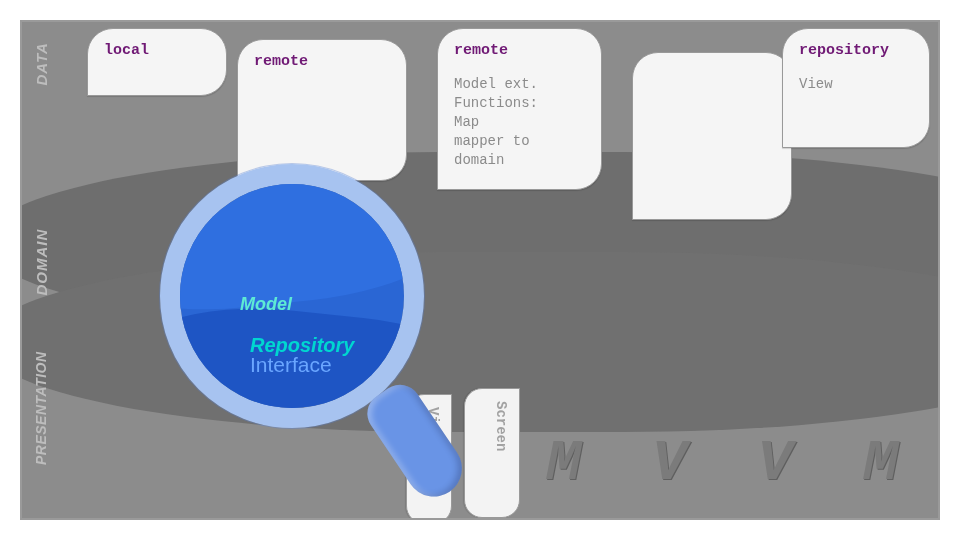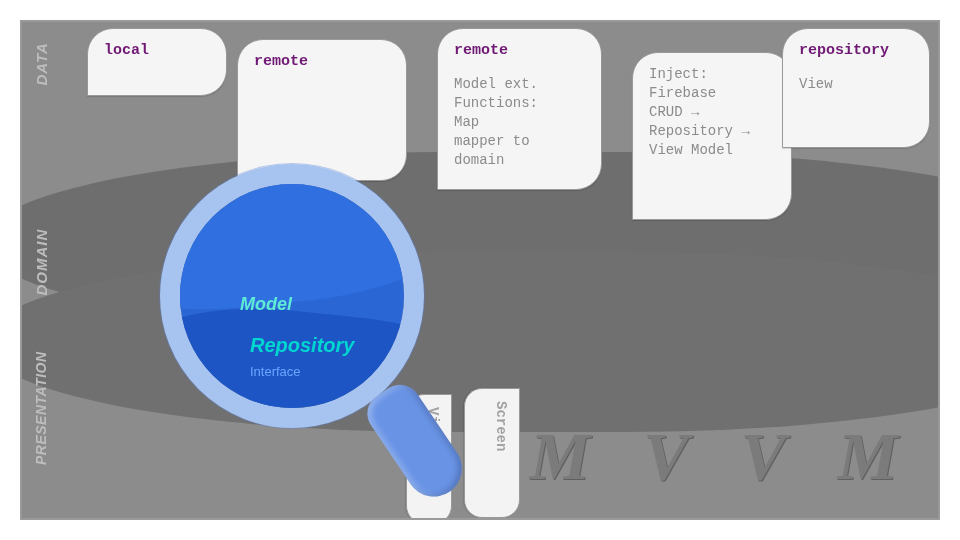--- a/index.html
+++ b/index.html
@@ -92,24 +92,24 @@
     box-shadow: 0 1px 1px rgba(0,0,0,0.12);
   }
   .t-view   { left: 430px; top: 372px; height: 46px; }
   .t-screen { left: 498px; top: 366px; height: 56px; }
 
   
   .mvvm {
     position: absolute;
     right: 22px;
     bottom: 22px;
-    font-family: Liberation Serif, serif;
+    font-family: Liberation Mono, monospace;
     font-style: italic;
     font-weight: 900;
-    font-size: 68px;
+    font-size: 58px;
     color: #7b7b7b;
     letter-spacing: 18px;
     text-shadow: 1px 1px 0 #5f5f5f;
   }
 
   
   .mag-wrap {
     position: absolute;
     left: 138px;
     top: 142px;
@@ -141,21 +141,21 @@
   .msw1 { left: -120px; top: -40px; transform: rotate(-6deg); background: #2f6fe0; }
   .msw2 { left: -70px;  top: 130px; transform: rotate(6deg);  background: #1e55c4; }
   .mag-text {
     position: absolute;
     font-family: Arial, sans-serif;
     font-weight: bold;
     font-style: normal;
   }
   .mt-model { left: 60px; top: 110px; font-size: 18px; color: #5eead4; font-style: italic; }
   .mt-repo  { left: 70px; top: 150px; font-size: 20px; color: #00d6d0; font-style: italic; }
-  .mt-iface { left: 70px; top: 180px; font-size: 13px; color: #6aa6ff; font-weight: normal; }
+  .mt-iface { left: 70px; top: 169px; font-size: 21px; color: #6aa6ff; font-weight: normal; }
 
   .mag-handle {
     position: absolute;
     left: 228px; top: 218px;
     width: 56px; height: 120px;
     background: #6994e6;
     border-radius: 30px 30px 40px 40px;
     transform: rotate(-34deg);
     box-shadow: inset -3px -3px 6px rgba(0,0,30,0.2), inset 3px 3px 6px rgba(255,255,255,0.3);
   }
@@ -180,25 +180,20 @@
     <span class="title">remote</span>
   </div>
   <div class="card c-mapper">
     <span class="title">remote</span>
     <span style="white-space:pre-line">Model ext. Functions:
 Map
 mapper to
 domain</span>
   </div>
   <div class="card c-di">
-    <span style="white-space:pre-line">Inject:
-Firebase
-CRUD →
-Repository →
-View Model</span>
   </div>
   <div class="card c-repo">
     <span class="title">repository</span>
     <span>View</span>
   </div>
 
   <div class="tab t-view">
     <span>View</span>
   </div>
   <div class="tab t-screen">

